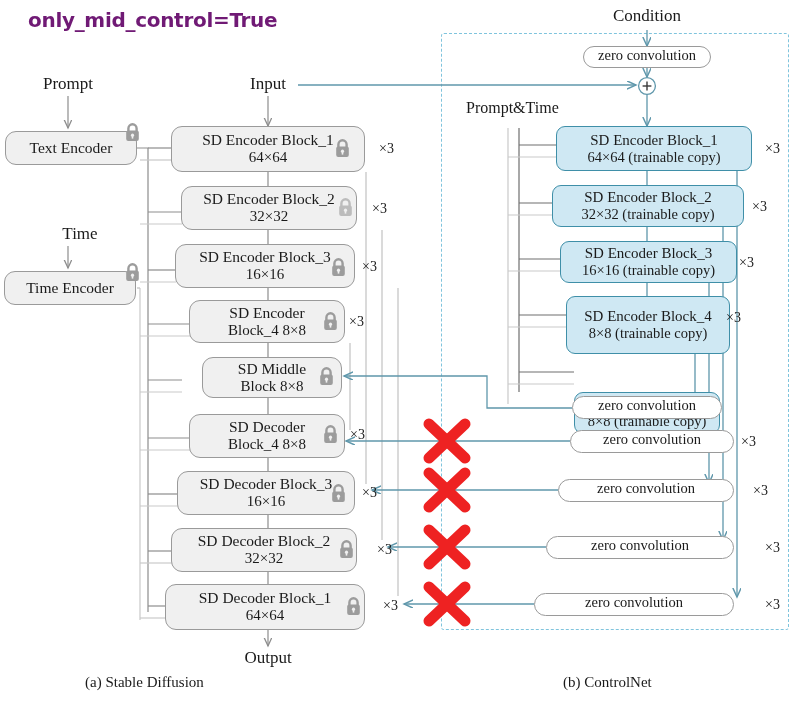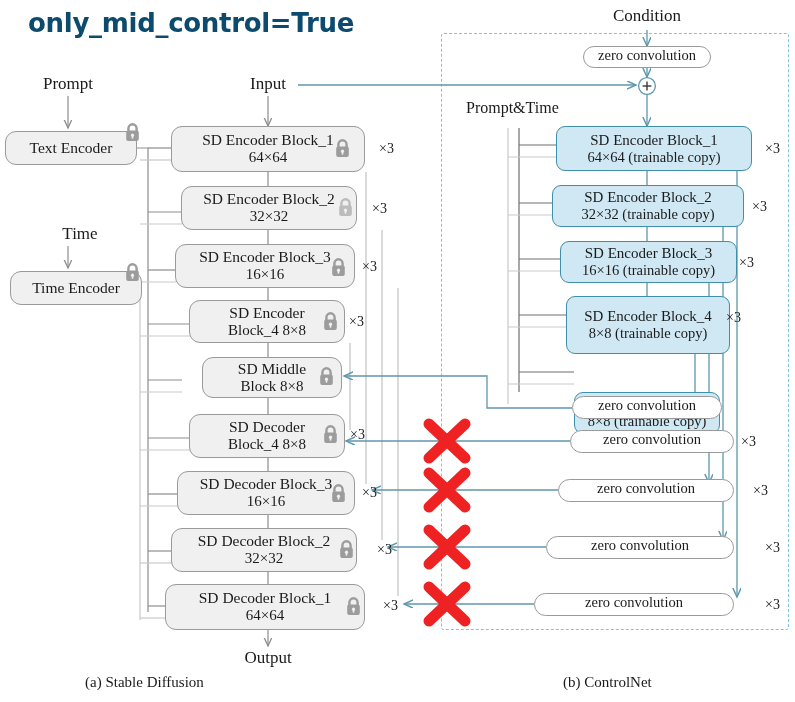--- a/index.html
+++ b/index.html
@@ -2,21 +2,21 @@
 <html><head>
 <meta charset="utf-8">
 <style>
   html,body{margin:0;padding:0;background:#ffffff;}
   body{width:795px;height:702px;position:relative;overflow:hidden;
        font-family:"Liberation Serif","DejaVu Serif",serif;color:#1a1a1a;}
   #stage{position:absolute;left:0;top:0;width:795px;height:702px;}
   svg.wires{position:absolute;left:0;top:0;width:795px;height:702px;pointer-events:none;}
 
   .title{position:absolute;left:28px;top:8px;font-family:"DejaVu Sans","Liberation Sans",sans-serif;
-         font-weight:bold;font-size:26px;color:#0c4a6e;letter-spacing:-0.3px;white-space:nowrap;}
+         font-weight:bold;font-size:20px;color:#701a75;letter-spacing:-0.3px;white-space:nowrap;}
 
   .lbl{position:absolute;font-size:17px;white-space:nowrap;text-align:center;}
   .caption{position:absolute;font-size:15px;white-space:nowrap;}
 
   
   .gbox{position:absolute;box-sizing:border-box;background:#f0f0f0;border:1.3px solid #9a9a9a;
         border-radius:11px;display:flex;flex-direction:column;align-items:center;justify-content:center;
         font-size:15.5px;line-height:1.18;text-align:center;padding:0 4px;}
   .gbox .l2{font-size:15px;}
 
@@ -175,21 +175,21 @@
   <div class="gbox" style="left:5px;top:131px;width:132px;height:34px;">
     <span>Text Encoder</span>
   </div>
   <svg class="lock" style="left:124px;top:123px;" viewBox="0 0 17 20">
     <path d="M4.4,8 V5.4 a4.1,4.1 0 0 1 8.2,0 V8" fill="none" stroke="#9c9c9c" stroke-width="2.4"></path>
     <rect x="2.2" y="7.6" width="12.6" height="10.4" rx="2" fill="#9c9c9c"></rect>
     <circle cx="8.5" cy="12.2" r="1.6" fill="#f0f0f0"></circle>
     <rect x="7.7" y="12.2" width="1.6" height="3.4" fill="#f0f0f0"></rect>
   </svg>
 
-  <div class="gbox" style="left:10px;top:271px;width:132px;height:34px;">
+  <div class="gbox" style="left:4px;top:271px;width:132px;height:34px;">
     <span>Time Encoder</span>
   </div>
   <svg class="lock" style="left:124px;top:263px;" viewBox="0 0 17 20">
     <path d="M4.4,8 V5.4 a4.1,4.1 0 0 1 8.2,0 V8" fill="none" stroke="#9c9c9c" stroke-width="2.4"></path>
     <rect x="2.2" y="7.6" width="12.6" height="10.4" rx="2" fill="#9c9c9c"></rect>
     <circle cx="8.5" cy="12.2" r="1.6" fill="#f0f0f0"></circle>
     <rect x="7.7" y="12.2" width="1.6" height="3.4" fill="#f0f0f0"></rect>
   </svg>
 
   <div class="gbox" style="left:171px;top:126px;width:194px;height:46px;">

